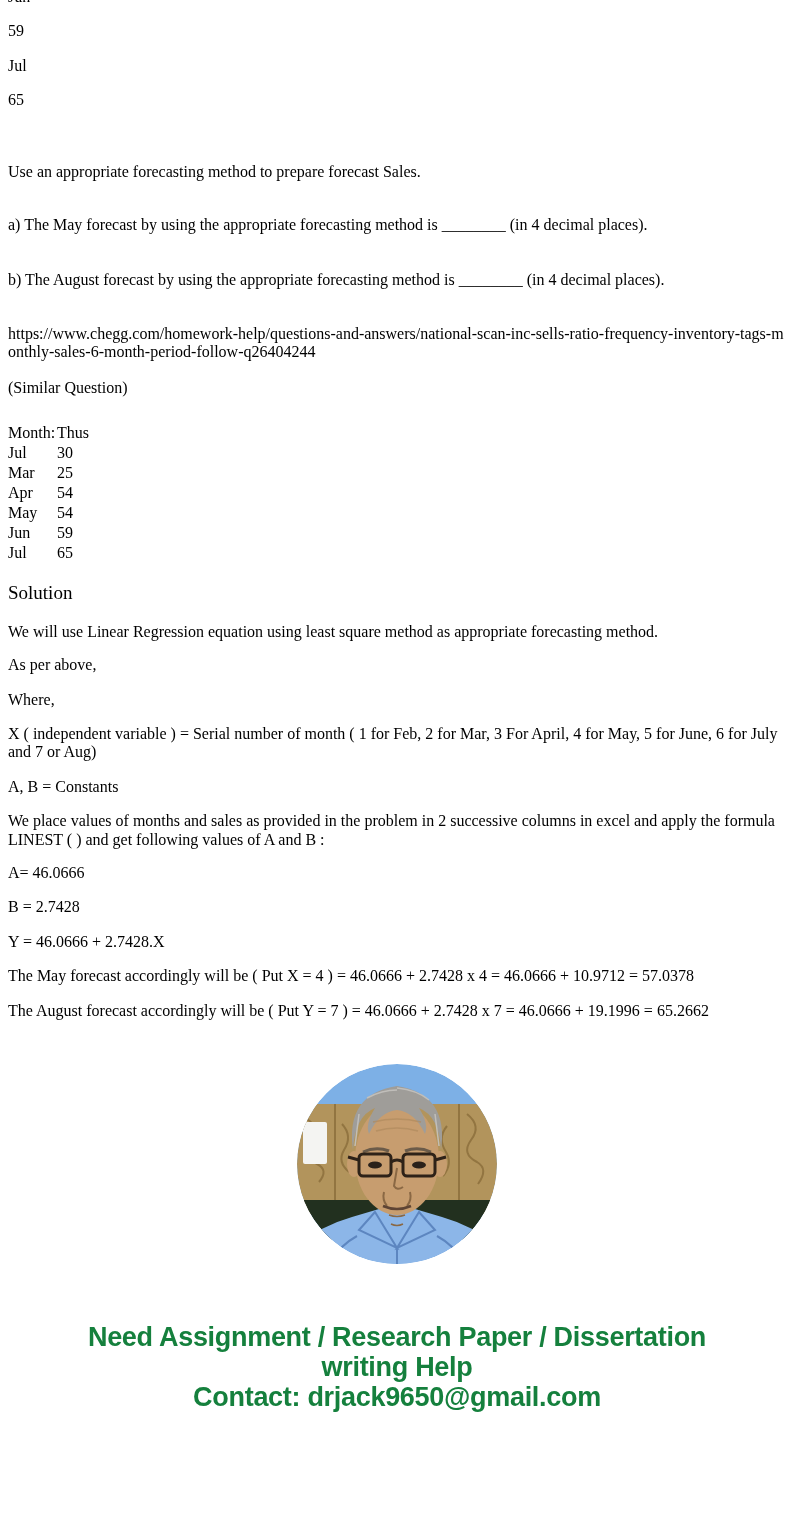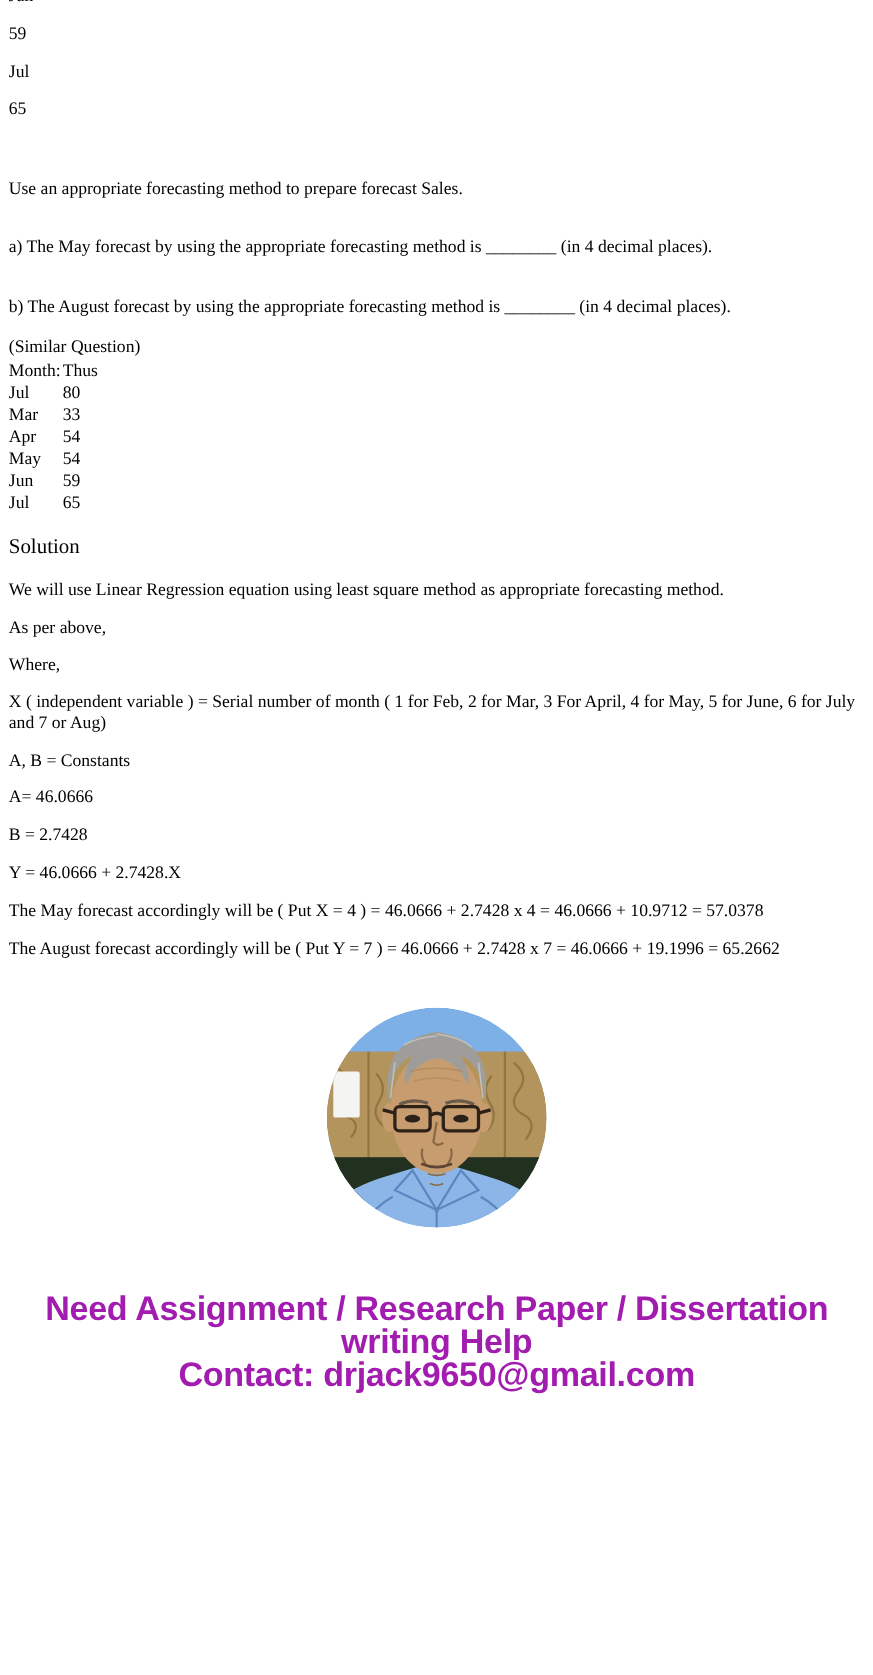--- a/index.html
+++ b/index.html
@@ -8,60 +8,61 @@
   .content { padding: 0 8px; margin-top: -12px; width: 778px; }
   p { margin: 16px 0 0 0; font-size: 16px; line-height: 1.15; }
   .mt0  { margin-top: 0; }
   .mt15 { margin-top: 15px; }
   .mt17 { margin-top: 17px; }
   .mt19 { margin-top: 19px; }
   .mt35 { margin-top: 35px; }
   .mt37 { margin-top: 37px; }
   .mt53 { margin-top: 53px; }
   .url-para { word-break: break-all; }
-  table.sales { border-collapse: collapse; margin-top: 3px; }
+  table.sales { border-collapse: collapse; margin-top: 26px; }
   table.sales td { font-size: 16px; line-height: 20px; padding: 0; vertical-align: top; }
   table.sales td.c1 { width: 49px; }
   h3.sol { font-size: 19px; line-height: 22px; font-weight: normal; margin: 19px 0 0 0; }
   .photo-wrap { margin-top: 44px; text-align: center; }
   .photo-wrap svg { display: inline-block; border-radius: 50%; }
   .footer { margin-top: 54px; text-align: center;
             font-family: "Liberation Sans", sans-serif;
-            font-weight: 700; font-size: 31px; line-height: 30px;
-            letter-spacing: -0.3px; color: #a21caf; }
+            font-weight: 700; font-size: 27px; line-height: 30px;
+            letter-spacing: -0.3px; color: #15803d; }
 </style>
 </head>
 <body>
 
 <div class="content">
 
   <p class="mt0">Jun</p>
   <p>59</p>
   <p>Jul</p>
   <p>65</p>
 
   <p class="mt53">Use an appropriate forecasting method to prepare forecast Sales.</p>
   <p class="mt35">a) The May forecast by using the appropriate forecasting method is ________ (in 4 decimal places).</p>
   <p class="mt37">b) The August forecast by using the appropriate forecasting method is ________ (in 4 decimal places).</p>
 
+  <p class="mt35 url-para">https://www.chegg.com/homework-help/questions-and-answers/national-scan-inc-sells-ratio-frequency-inventory-tags-monthly-sales-6-month-period-follow-q26404244</p>
   <p class="mt17">(Similar Question)</p>
 
   <table class="sales">
     <tbody>
       <tr>
         <td class="c1">Month:</td>
         <td>Thus</td>
       </tr>
       <tr>
         <td class="c1">Jul</td>
-        <td>80</td>
+        <td>30</td>
       </tr>
       <tr>
         <td class="c1">Mar</td>
-        <td>33</td>
+        <td>25</td>
       </tr>
       <tr>
         <td class="c1">Apr</td>
         <td>54</td>
       </tr>
       <tr>
         <td class="c1">May</td>
         <td>54</td>
       </tr>
       <tr>
@@ -74,20 +75,21 @@
       </tr>
     </tbody>
   </table>
 
   <h3 class="sol">Solution</h3>
   <p class="mt19">We will use Linear Regression equation using least square method as appropriate forecasting method.</p>
   <p class="mt15">As per above,</p>
   <p>Where,</p>
   <p>X ( independent variable ) = Serial number of month ( 1 for Feb, 2 for Mar, 3 For April, 4 for May, 5 for June, 6 for July and 7 or Aug)</p>
   <p>A, B = Constants</p>
+  <p>We place values of months and sales as provided in the problem in 2 successive columns in excel and apply the formula LINEST ( ) and get following values of A and B :</p>
   <p class="mt15">A= 46.0666</p>
   <p>B = 2.7428</p>
   <p>Y = 46.0666 + 2.7428.X</p>
   <p>The May forecast accordingly will be ( Put X = 4 ) = 46.0666 + 2.7428 x 4 = 46.0666 + 10.9712 = 57.0378</p>
   <p>The August forecast accordingly will be ( Put Y = 7 ) = 46.0666 + 2.7428 x 7 = 46.0666 + 19.1996 = 65.2662</p>
 
   <div class="photo-wrap">
     <svg width="200" height="200" viewBox="0 0 200 200">
       <defs>
           <clipPath id="circ">

